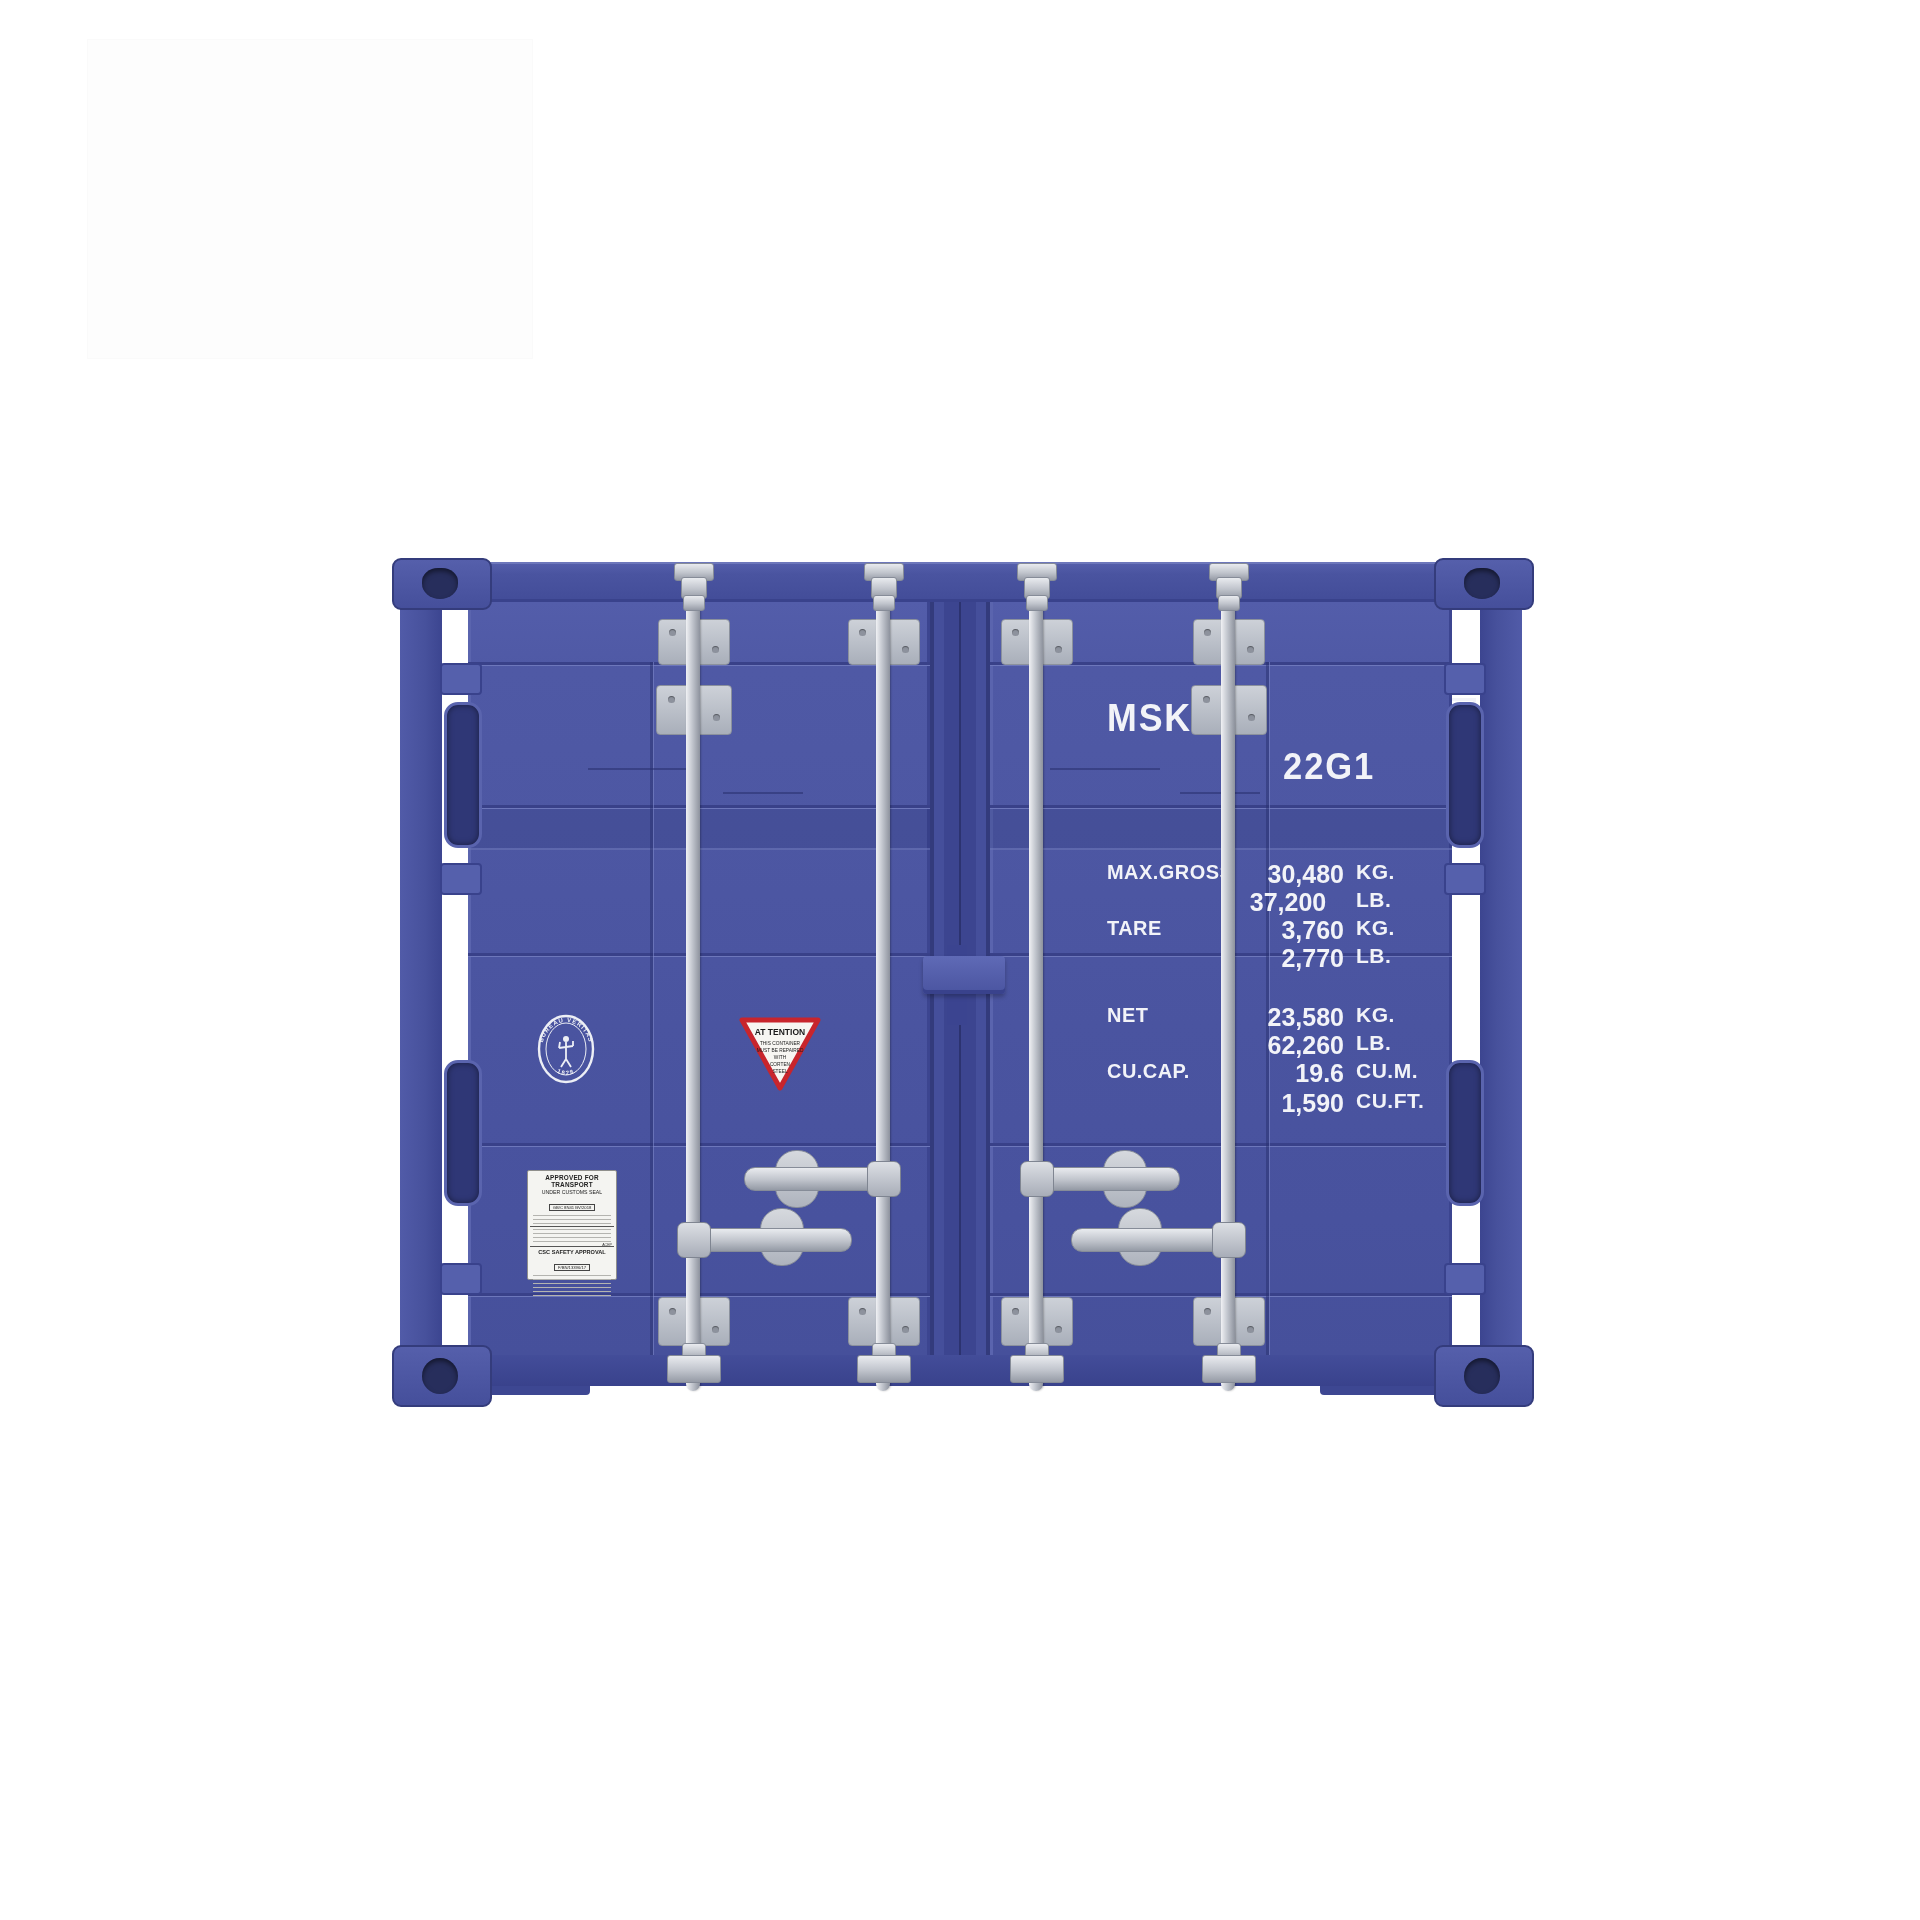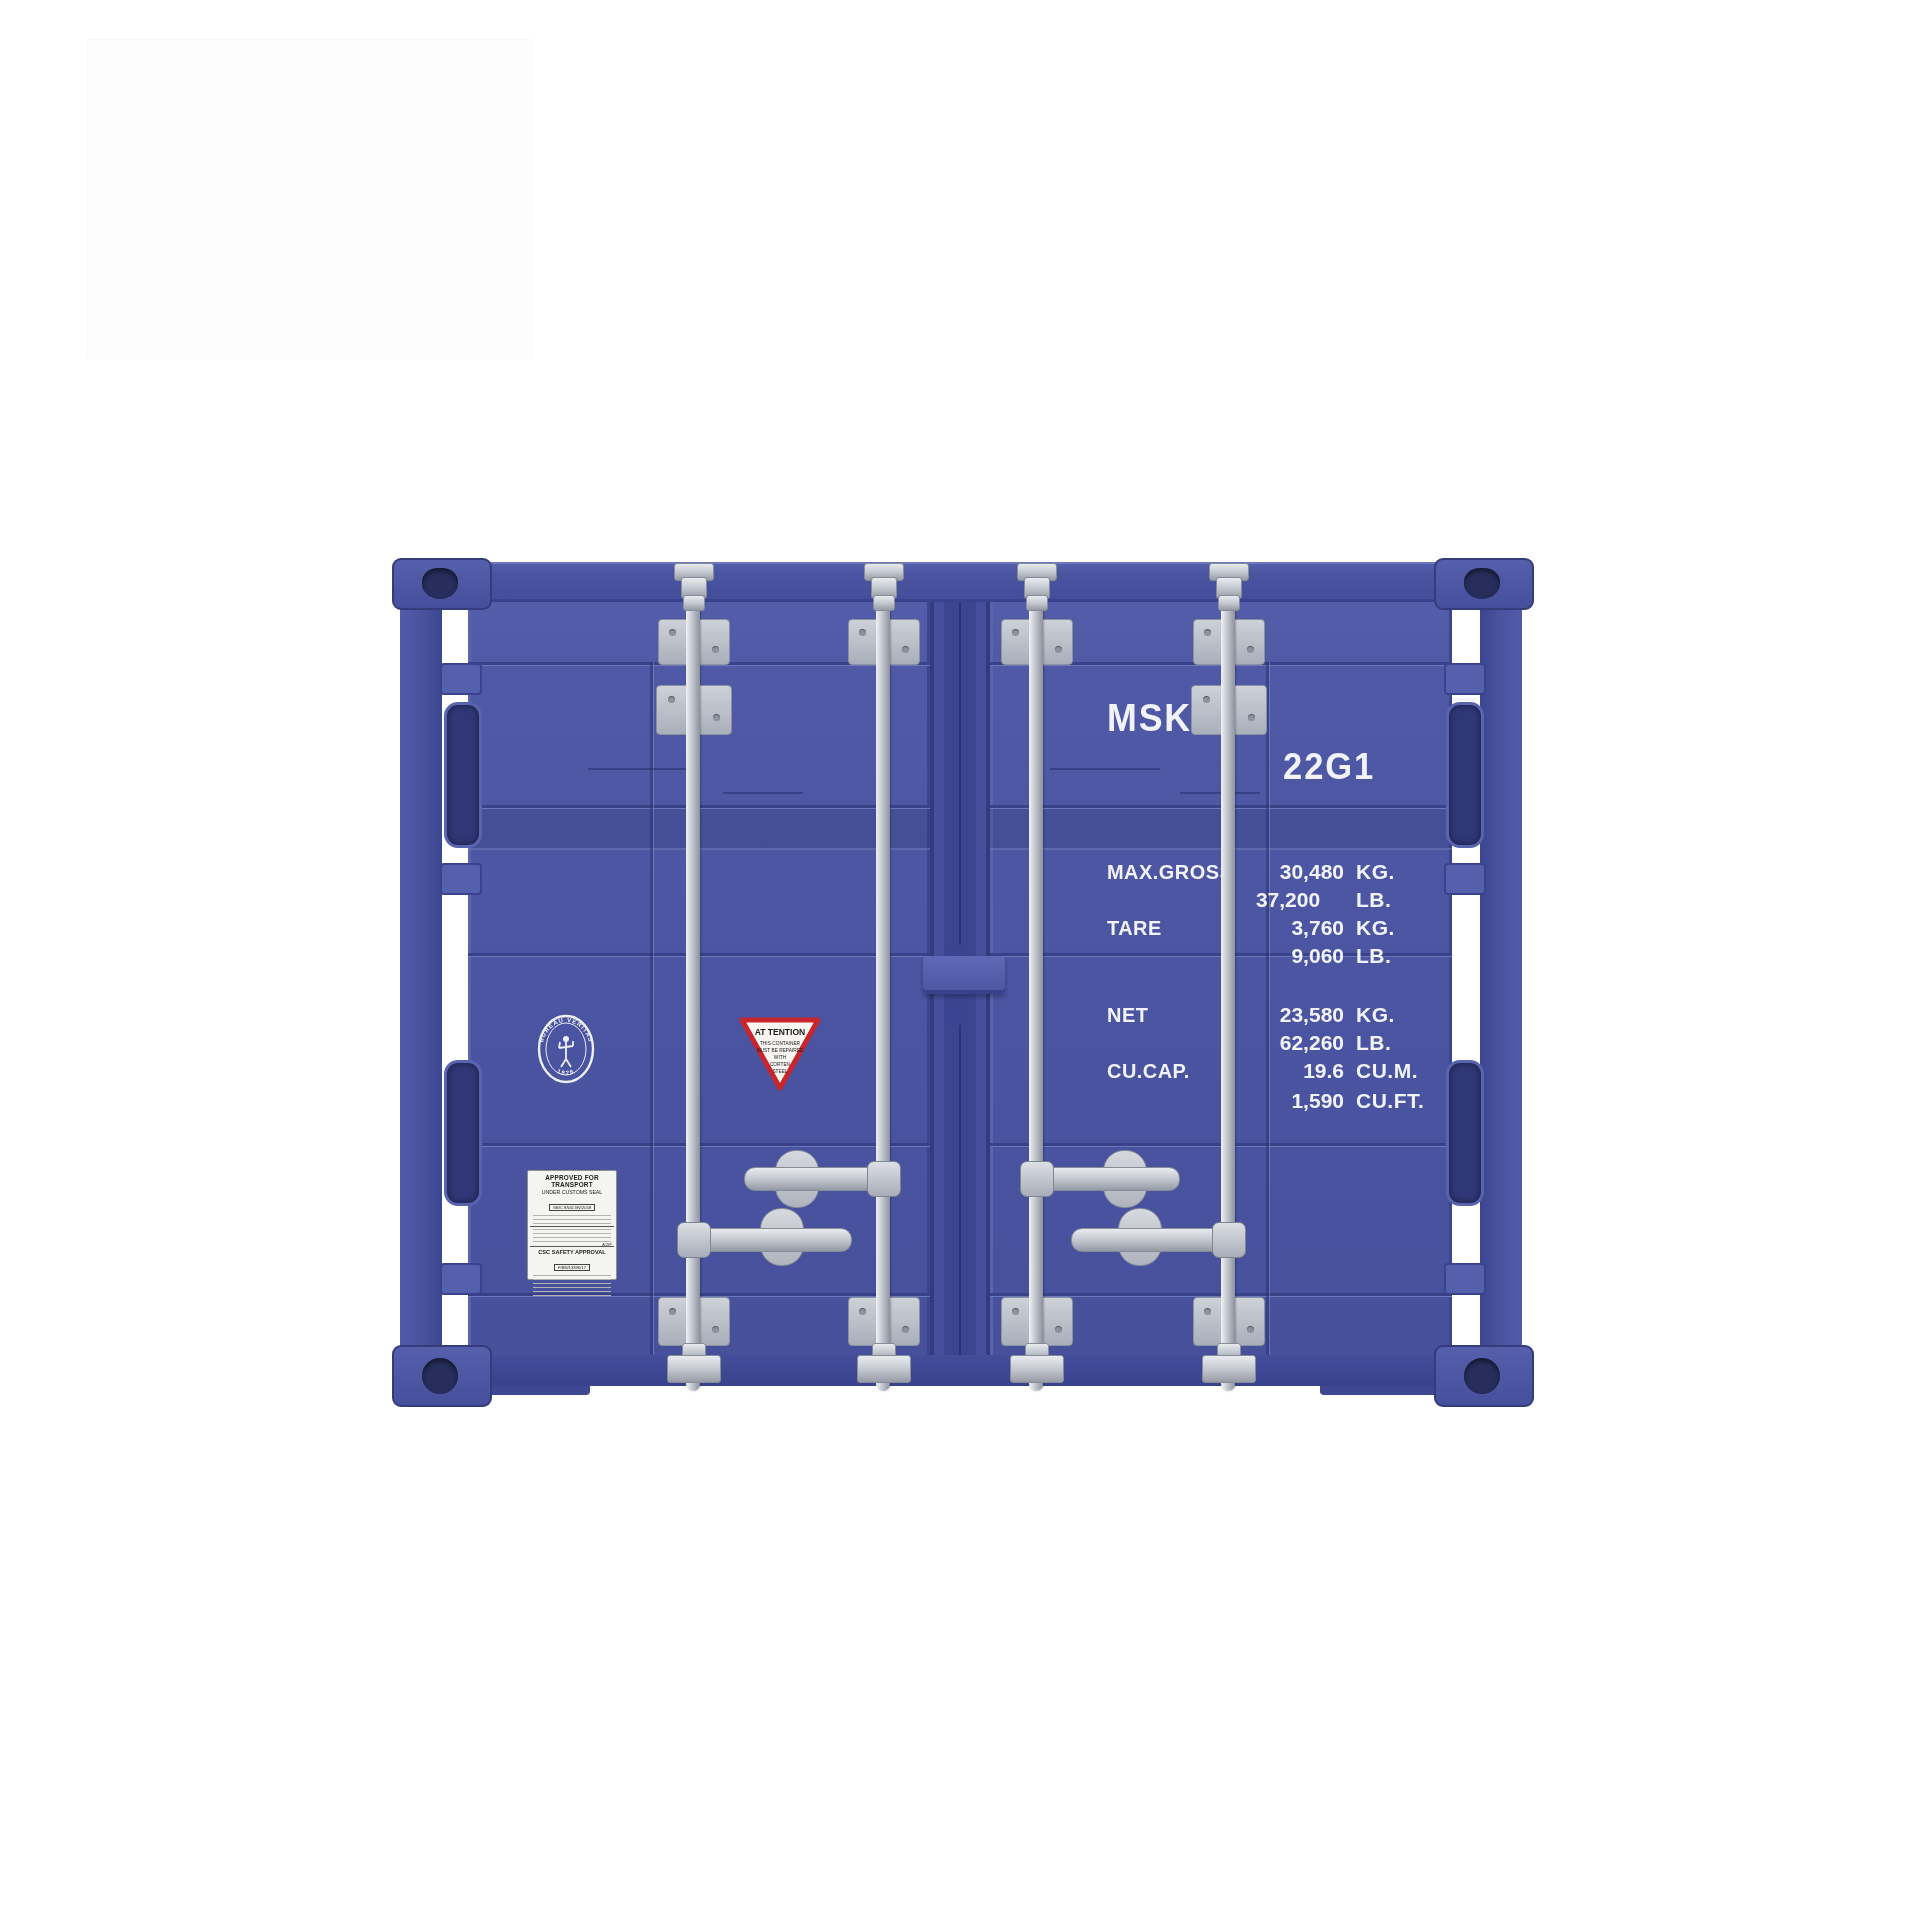--- a/index.html
+++ b/index.html
@@ -79,21 +79,21 @@
 
   
   .mark{color:#f2f3f8;font-weight:bold;z-index:2;transform-origin:left top;white-space:nowrap;}
   .owner{left:713px;top:140px;font-size:38px;letter-spacing:2px;transform:scaleX(.94);}
   .serial-row{left:889px;top:140px;display:flex;gap:10px;align-items:flex-start;}
   .serial{font-size:38px;letter-spacing:3px;color:#f2f3f8;font-weight:bold;}
   .chkbox{width:32px;height:40px;border:3px solid #f2f3f8;display:flex;align-items:center;justify-content:center;
     font-size:31px;font-weight:bold;color:#f2f3f8;margin-top:1px;}
   .typecode{left:889px;top:189px;font-size:36px;letter-spacing:2px;transform:scaleX(.96);}
   .spec-label{left:713px;font-size:21px;letter-spacing:.5px;transform:scaleX(.95);}
-  .spec-val{left:838px;width:112px;text-align:right;font-size:21px;}
+  .spec-val{left:838px;width:112px;text-align:right;font-size:25px;}
   .spec-unit{left:962px;font-size:21px;letter-spacing:.5px;}
 
   
   .plates{left:133px;top:613px;width:90px;height:110px;background:#f4f4f1;border:1px solid #8f8f8c;
     border-radius:2px;z-index:2;padding:3px 2px;box-sizing:border-box;color:#222;text-align:center;}
   .pl1{font-size:6.4px;font-weight:bold;letter-spacing:.2px;}
   .pl2{font-size:5.2px;margin-top:1px;}
   .pcode{font-size:4.2px;border:1px solid #444;display:inline-block;padding:0 3px;margin-top:2px;}
   .stripes{margin:2px auto 0;width:92%;background:repeating-linear-gradient(to bottom,#b4b4b0 0 1px,transparent 1px 4px);}
   .pdiv{border-top:1px solid #555;margin-top:2px;}
@@ -267,21 +267,21 @@
 
     <div class="abs mark spec-label" style="top:303px;">MAX.GROSS</div>
     <div class="abs mark spec-val" style="top:303px;">30,480</div>
     <div class="abs mark spec-unit" style="top:303px;">KG.</div>
     <div class="abs mark spec-val" style="top:331px;text-align:center;">37,200</div>
     <div class="abs mark spec-unit" style="top:331px;">LB.</div>
 
     <div class="abs mark spec-label" style="top:359px;">TARE</div>
     <div class="abs mark spec-val" style="top:359px;">3,760</div>
     <div class="abs mark spec-unit" style="top:359px;">KG.</div>
-    <div class="abs mark spec-val" style="top:387px;">9,060</div>
+    <div class="abs mark spec-val" style="top:387px;">2,770</div>
     <div class="abs mark spec-unit" style="top:387px;">LB.</div>
 
     <div class="abs mark spec-label" style="top:446px;">NET</div>
     <div class="abs mark spec-val" style="top:446px;">23,580</div>
     <div class="abs mark spec-unit" style="top:446px;">KG.</div>
     <div class="abs mark spec-val" style="top:474px;">62,260</div>
     <div class="abs mark spec-unit" style="top:474px;">LB.</div>
 
     <div class="abs mark spec-label" style="top:502px;">CU.CAP.</div>
     <div class="abs mark spec-val" style="top:502px;">19.6</div>

